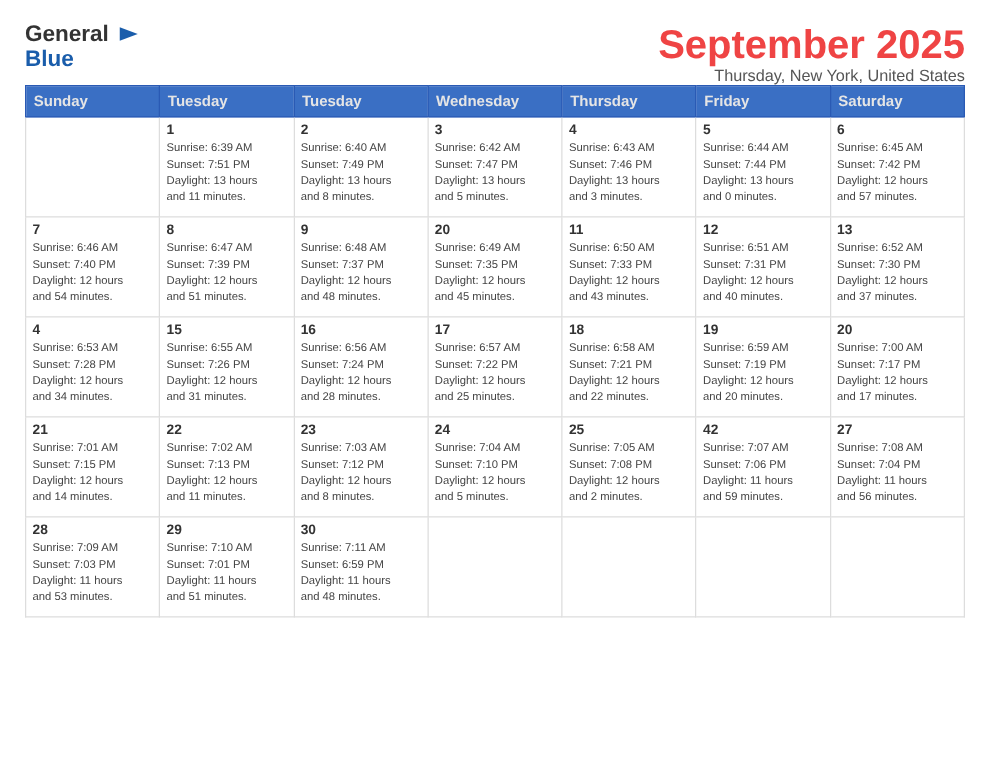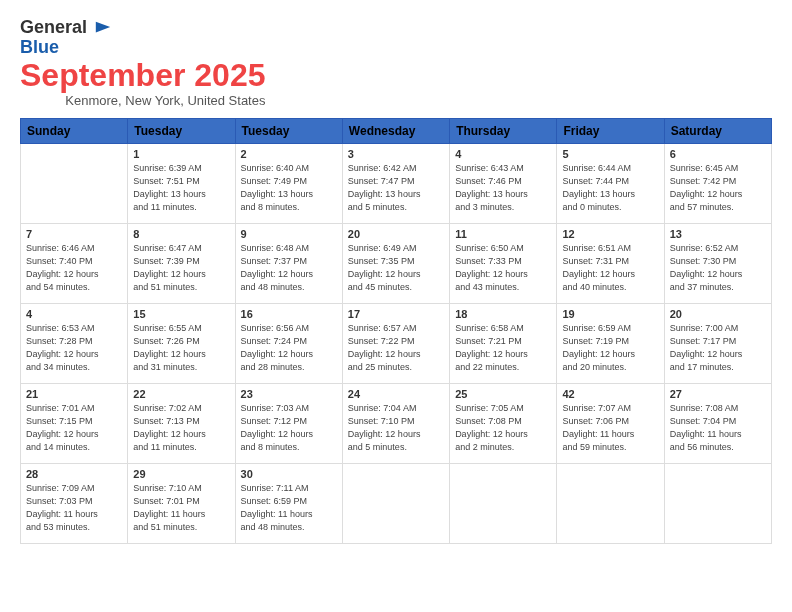--- a/index.html
+++ b/index.html
@@ -11,24 +11,22 @@
       overflow: hidden;
     }
     .page {
       width: 792px;
       height: 612px;
       background: #fff;
       padding: 18px 20px 14px 20px;
     }
     .header {
       display: flex;
-      justify-content: flex-end;
+      justify-content: space-between;
       align-items: flex-start;
-      margin-bottom: 10px;
-      flex-direction: column;
     }
     .logo {
       display: flex;
       flex-direction: column;
       align-items: flex-start;
     }
     .logo-text {
       font-size: 18px;
       font-weight: bold;
       line-height: 1.1;
@@ -55,21 +53,21 @@
       font-size: 13px;
       color: #555;
     }
     .calendar {
       width: 100%;
       border-collapse: collapse;
       border: 1px solid #ccc;
     }
     .calendar th {
       background: #3a6fc4;
-      color: #000000;
+      color: #e5e5e5;
       font-size: 12px;
       font-weight: bold;
       padding: 5px 6px;
       text-align: left;
       border: 1px solid #2a5ab4;
     }
     .calendar td {
       vertical-align: top;
       border: 1px solid #ddd;
       padding: 4px 5px;
@@ -109,21 +107,21 @@
           <span class="logo-general">General</span>
           <svg class="logo-icon" viewBox="0 0 20 18">
             <polygon points="2,2 18,8 2,14" fill="#1a5dab"></polygon>
           </svg>
         </span>
       </div>
       <span class="logo-text logo-blue">Blue</span>
     </div>
     <div class="title-block">
       <div class="month-title">September 2025</div>
-      <div class="location">Kenmore, New York, United States</div>
+      <div class="location">Thursday, New York, United States</div>
     </div>
   </div>
 
   <table class="calendar">
     <thead>
       <tr id="header-row">
           <th>Sunday</th>
           <th>Tuesday</th>
           <th>Tuesday</th>
           <th>Wednesday</th>

